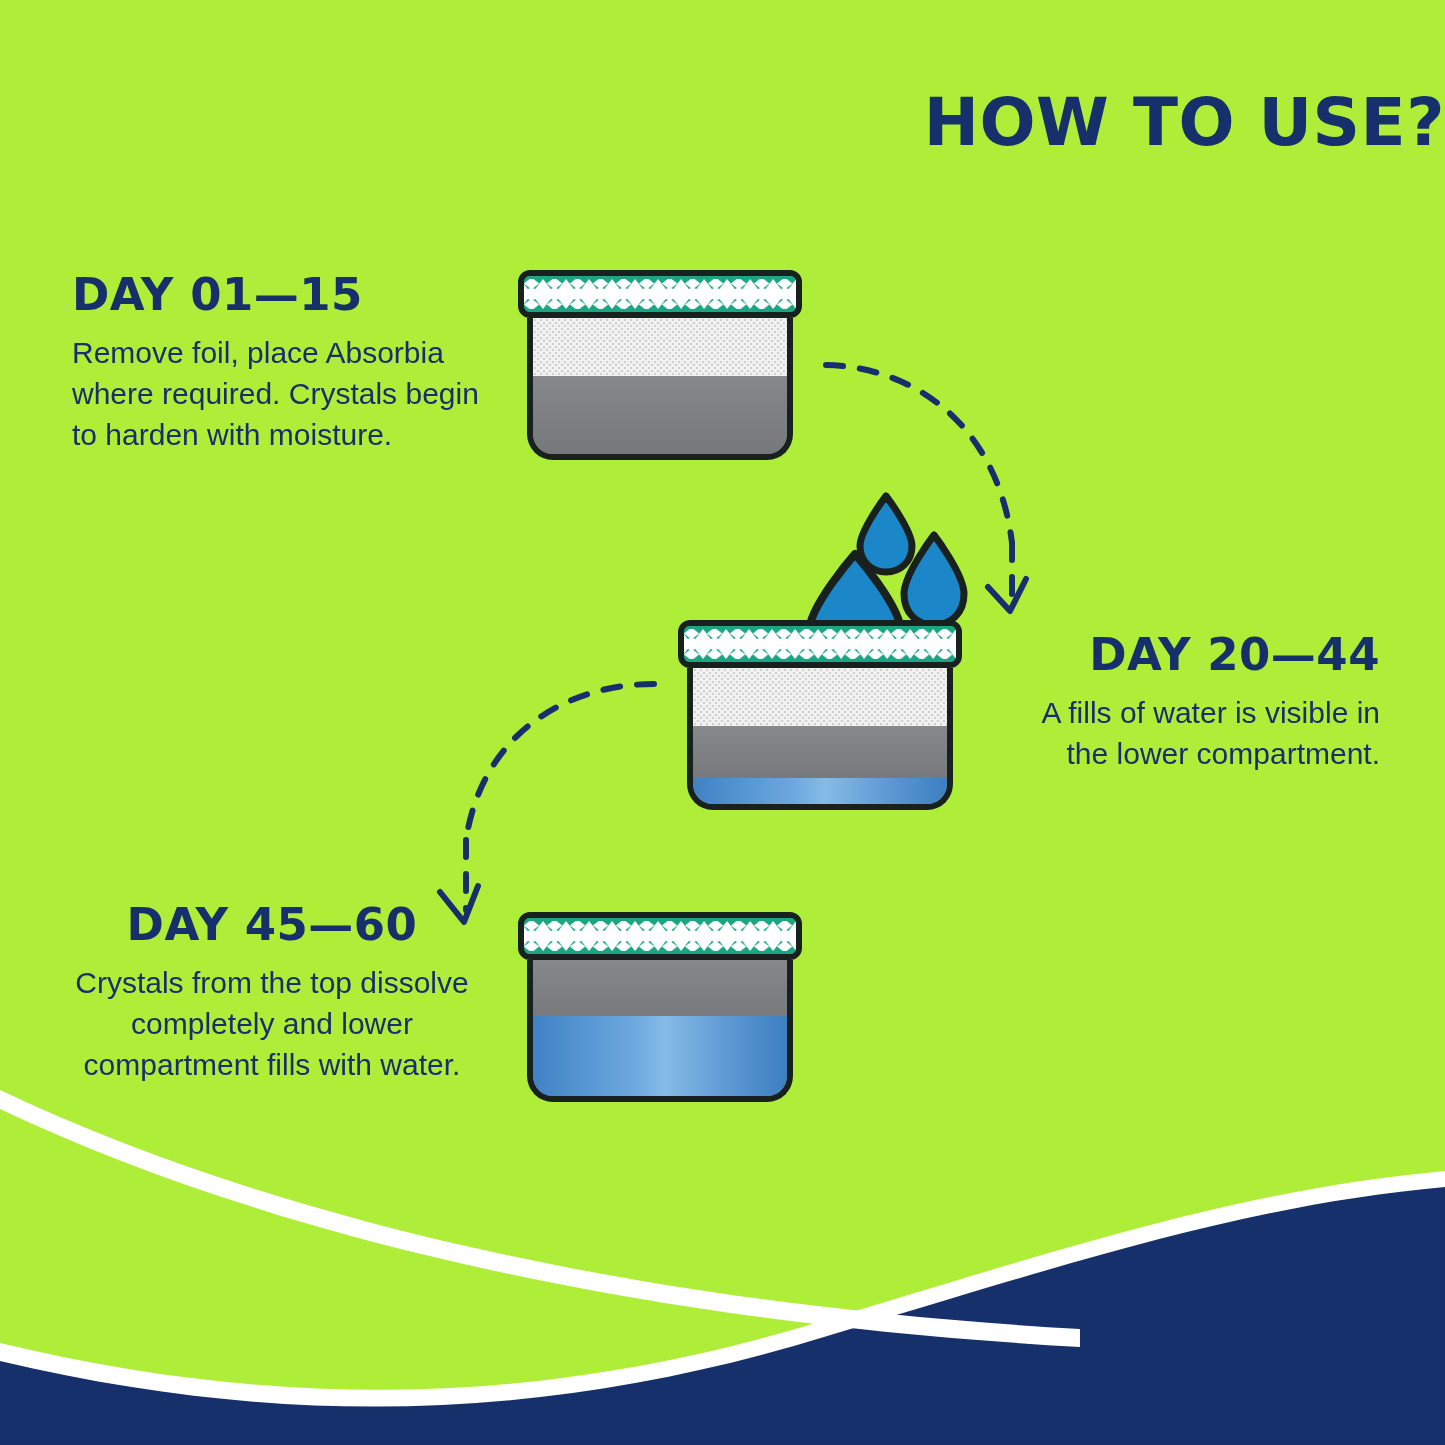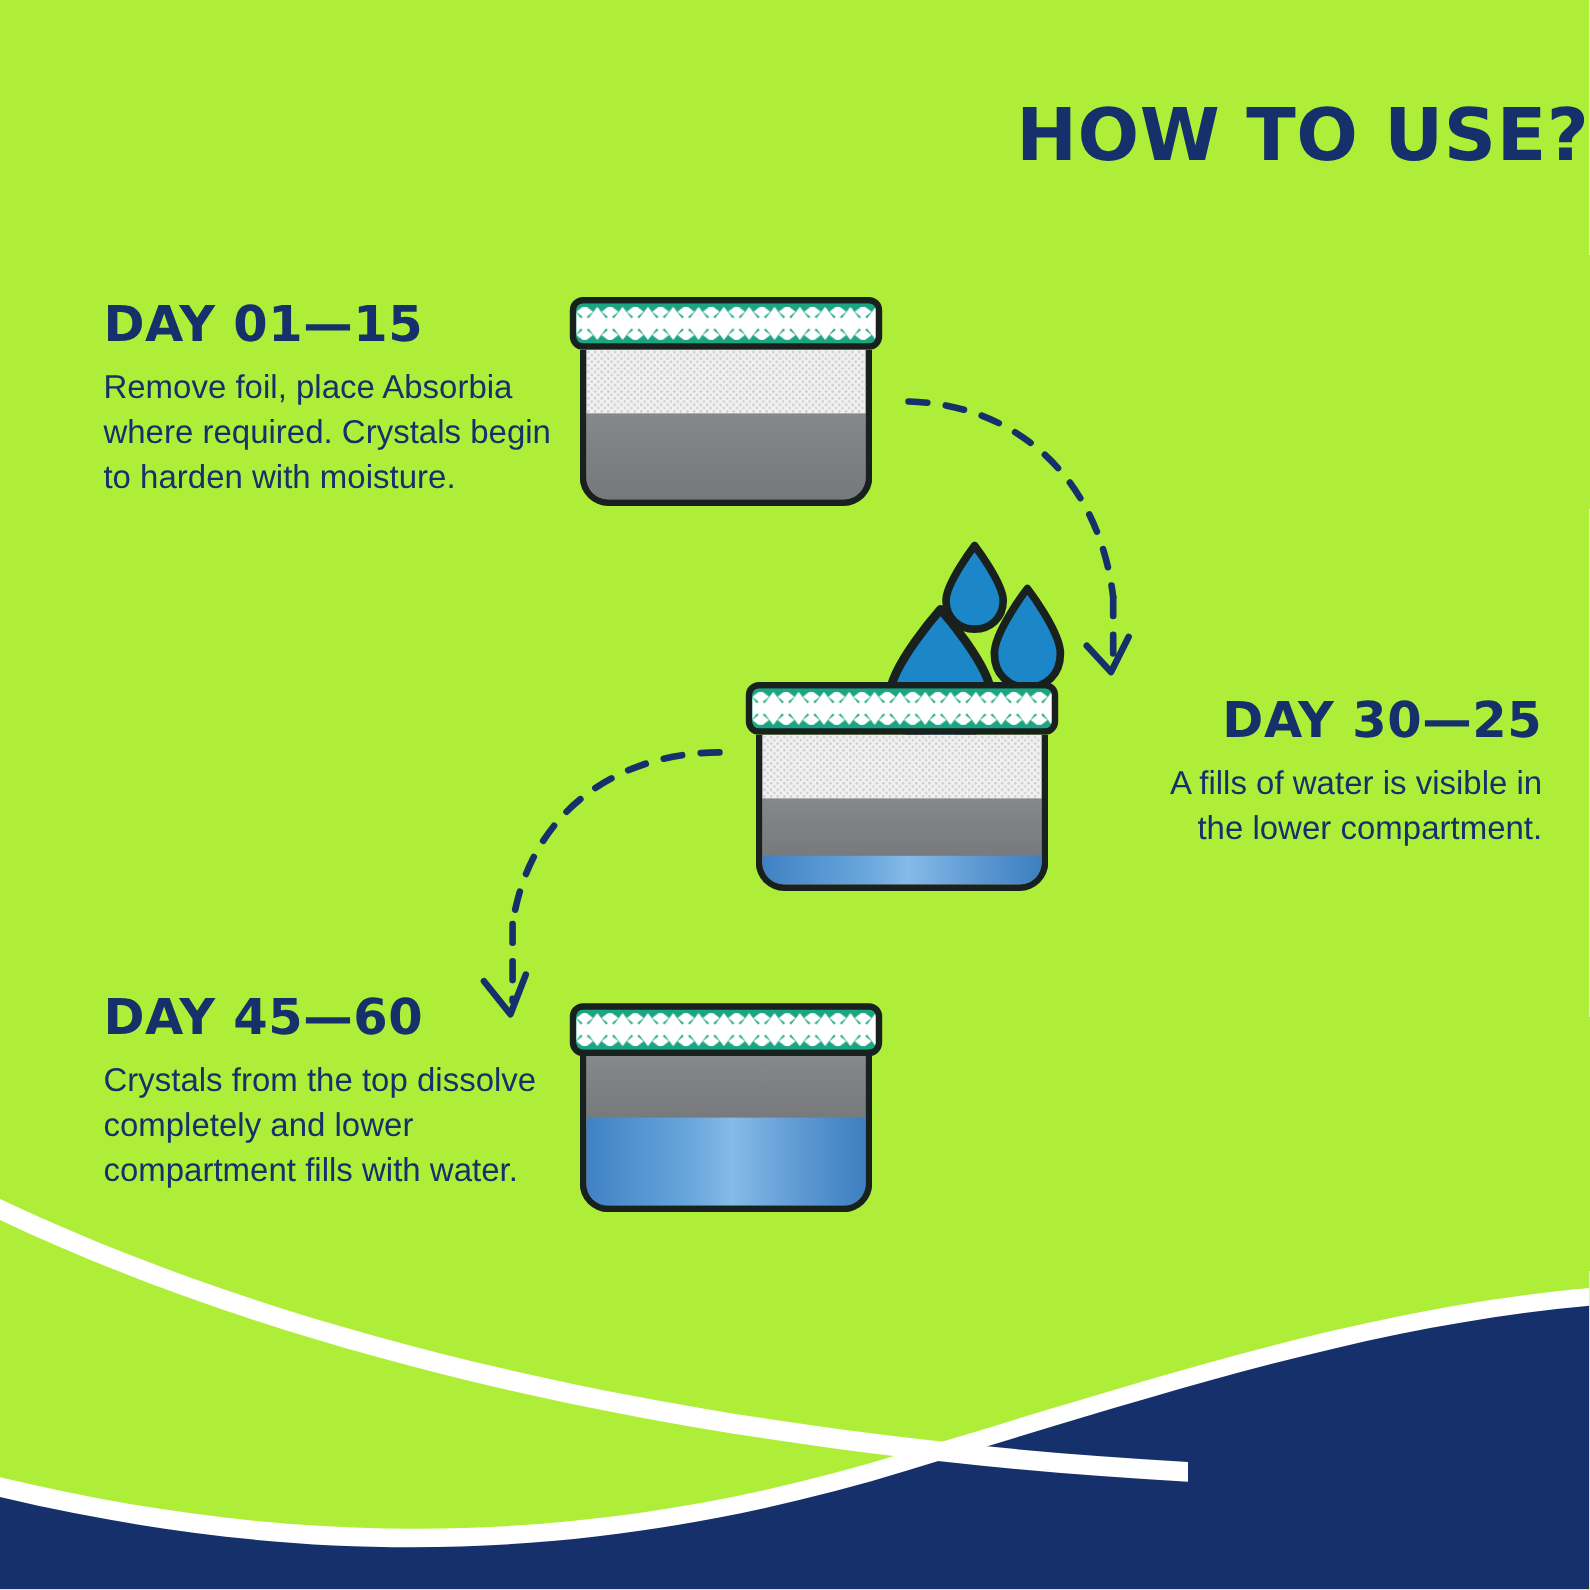--- a/index.html
+++ b/index.html
@@ -24,41 +24,41 @@
     width: 1445px;
     text-align: right;
     font-size: 66px;
     font-weight: 700;
     letter-spacing: 0.5px;
     color: #16306b;
     font-family: "DejaVu Sans", sans-serif;
   }
 
   
-  .step-block { position: absolute; margin-left: 22px; }
+  .step-block { position: absolute; }
   .step-heading {
     font-family: "DejaVu Sans", sans-serif;
     font-weight: 700;
     font-size: 45px;
     color: #16306b;
     letter-spacing: 0.5px;
     white-space: nowrap;
     margin: 0 0 12px 0;
   }
   .step-body {
     font-family: "Liberation Sans", sans-serif;
     font-size: 30px;
     line-height: 1.36;
     color: #16306b;
     margin: 0;
   }
 
   #block-day1 { left: 72px; top: 268px; width: 420px; text-align: left; }
   #block-day2 { left: 1040px; top: 628px; width: 340px; text-align: right; }
-  #block-day3 { left: 72px; top: 898px; width: 400px; text-align: left; }
+  #block-day3 { left: 72px; top: 898px; width: 400px; text-align: center; }
 
   
   .jar { position: absolute; }
   .jar-lid {
     position: absolute;
     left: 0;
     box-sizing: border-box;
     background: #1ba583;
     border: 6px solid #19211f;
     border-radius: 12px;
@@ -111,21 +111,21 @@
 <div id="page">
 
   <div id="title">HOW TO USE?</div>
 
   <div class="step-block" id="block-day1">
     <div class="step-heading">DAY 01—15</div>
     <div class="step-body">Remove foil, place Absorbia where required. Crystals begin to harden with moisture.</div>
   </div>
 
   <div class="step-block" id="block-day2">
-    <div class="step-heading">DAY 30—25</div>
+    <div class="step-heading">DAY 20—44</div>
     <div class="step-body">A fills of water is visible in the lower compartment.</div>
   </div>
 
   <div class="step-block" id="block-day3">
     <div class="step-heading">DAY 45—60</div>
     <div class="step-body">Crystals from the top dissolve completely and lower compartment fills with water.</div>
   </div>
 
   <div class="jar" style="left:518px; top:270px; width:284px; height:190px;">
     <div class="jar-lid" style="top:0; width:284px; height:48px;">

